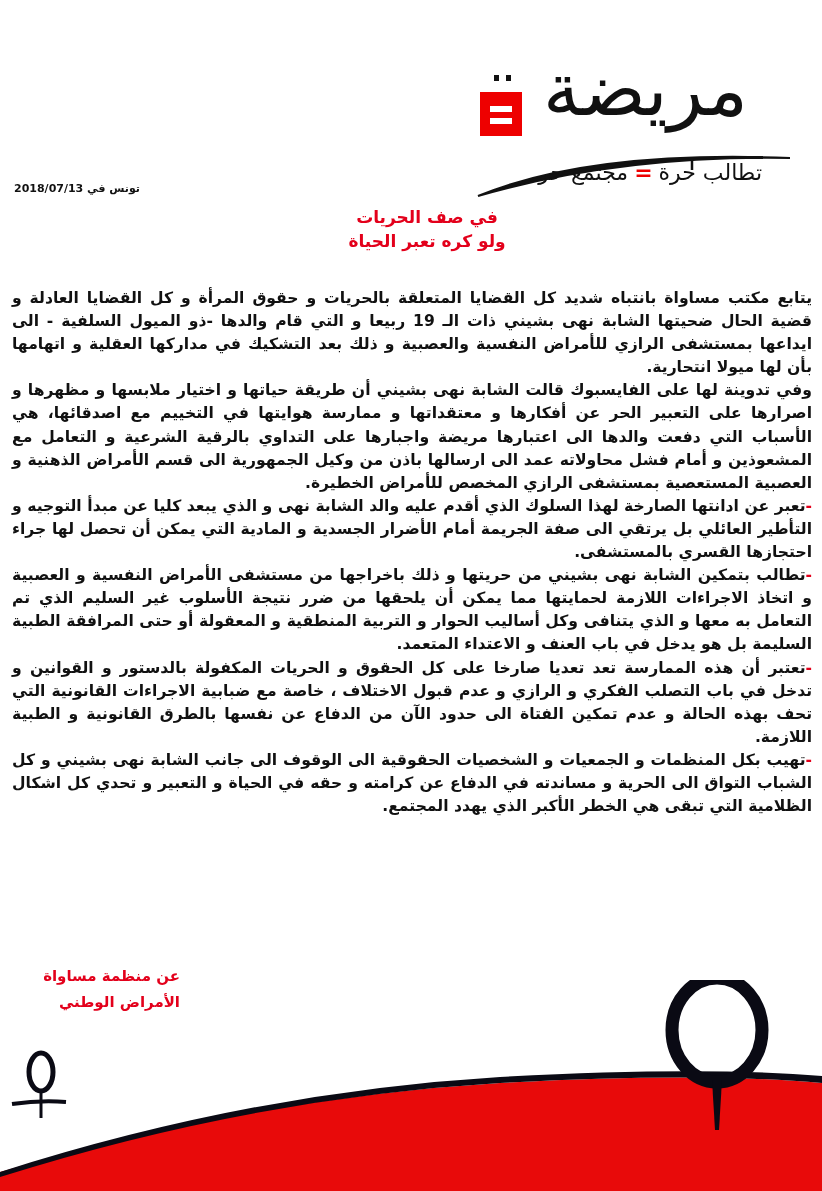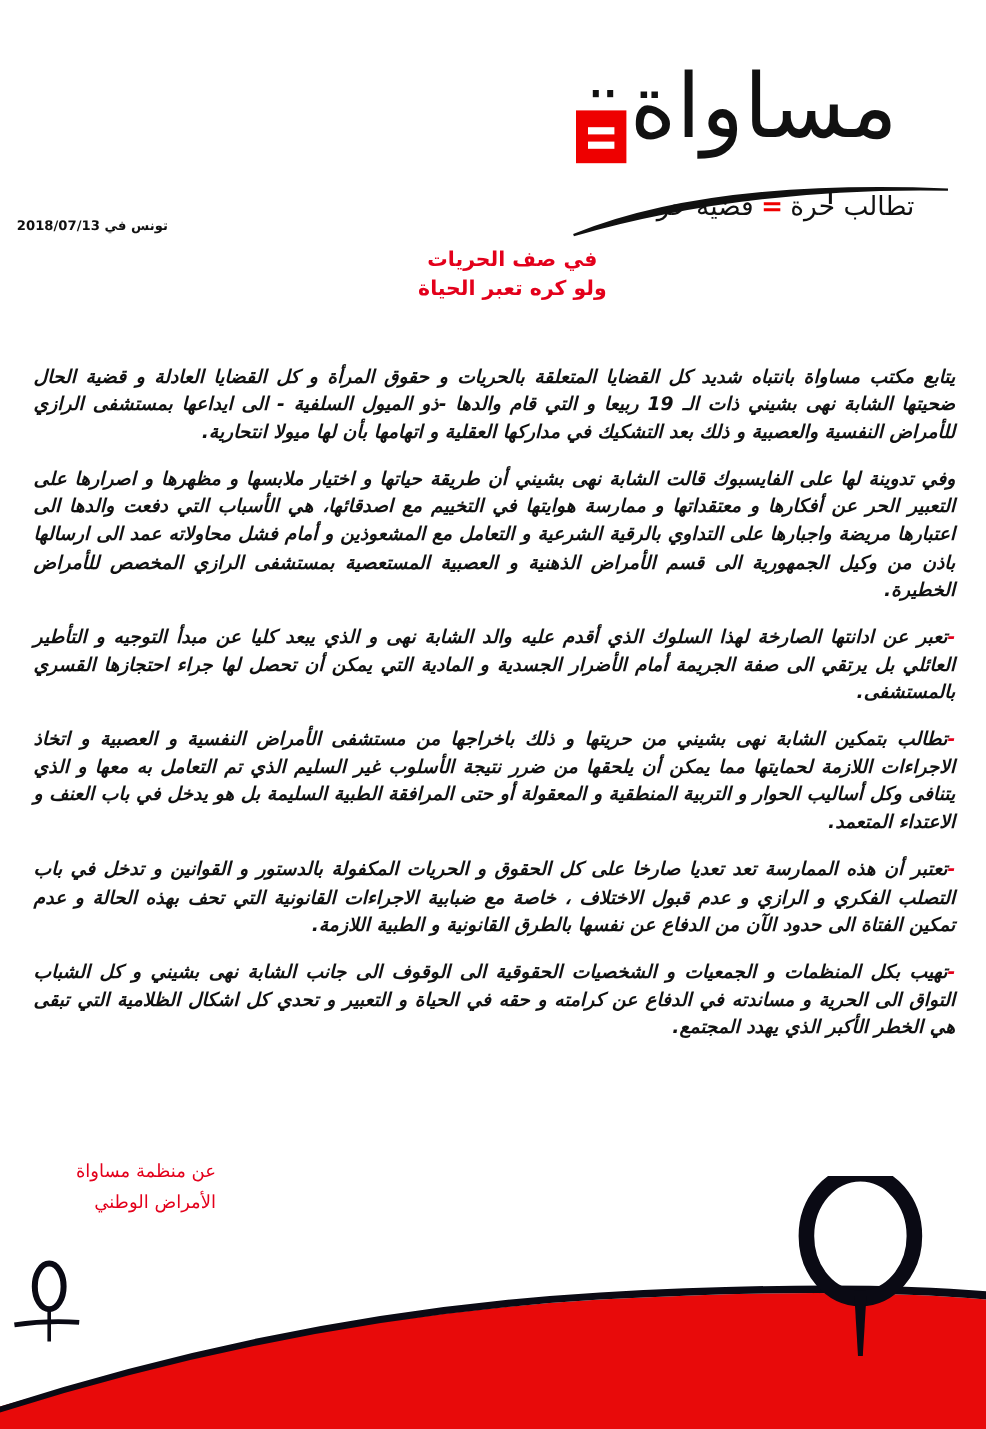--- a/index.html
+++ b/index.html
@@ -45,43 +45,43 @@
   .title {
     position: absolute; left: 0; width: 806px; top: 205px; text-align: center;
     color: #e3001b; font-weight: bold; font-size: 17px; line-height: 24px; direction: rtl; margin-left: 24px;
   }
   .body {
     position: absolute; left: 12px; width: 800px; top: 287px;
     direction: rtl; text-align: justify; text-align-last: right;
     font-weight: bold; font-size: 15.6px; line-height: 23.1px; color: #111;
     letter-spacing: 0.2px;
   }
-  .body p { margin: 16px; font-style: italic; }
+  .body p { margin: 0; }
   .body .red { color: #e3001b; }
   .body .dash { color: #e3001b; }
   .signature {
     position: absolute; left: 20px; top: 963px; direction: rtl; text-align: right;
-    color: #e3001b; font-weight: normal; font-size: 15px; line-height: 26px;
+    color: #e3001b; font-weight: bold; font-size: 15px; line-height: 26px;
     width: 160px;
   }
   .footer { position: absolute; left: 0; top: 980px; width: 822px; height: 211px; }
 </style>
 </head>
 <body>
 
 <div class="logo">
   <div class="logo-dots"></div>
   <div class="logo-eq"></div>
-  <div class="logo-word">مساواة</div>
+  <div class="logo-word">مريضة</div>
   <svg class="logo-swoosh" width="330" height="90" viewBox="0 0 330 90">
     <path d="M8 86 Q 120 40 320 48 Q 150 45 8 86 Z" fill="#111" stroke="#111" stroke-width="2"></path>
     <line x1="222" y1="60" x2="222" y2="48" stroke="#111" stroke-width="2.5"></line>
   </svg>
   <div class="logo-tagline">
-    <span>تطالب حرة</span><span class="eq">=</span><span>قضية حر</span>
+    <span>تطالب حرة</span><span class="eq">=</span><span>مجتمع حر</span>
   </div>
 </div>
 
 <div class="date">تونس في 2018/07/13</div>
 
 <div class="title">
   <div>في صف الحريات</div>
   <div>ولو كره تعبر الحياة</div>
 </div>
 

